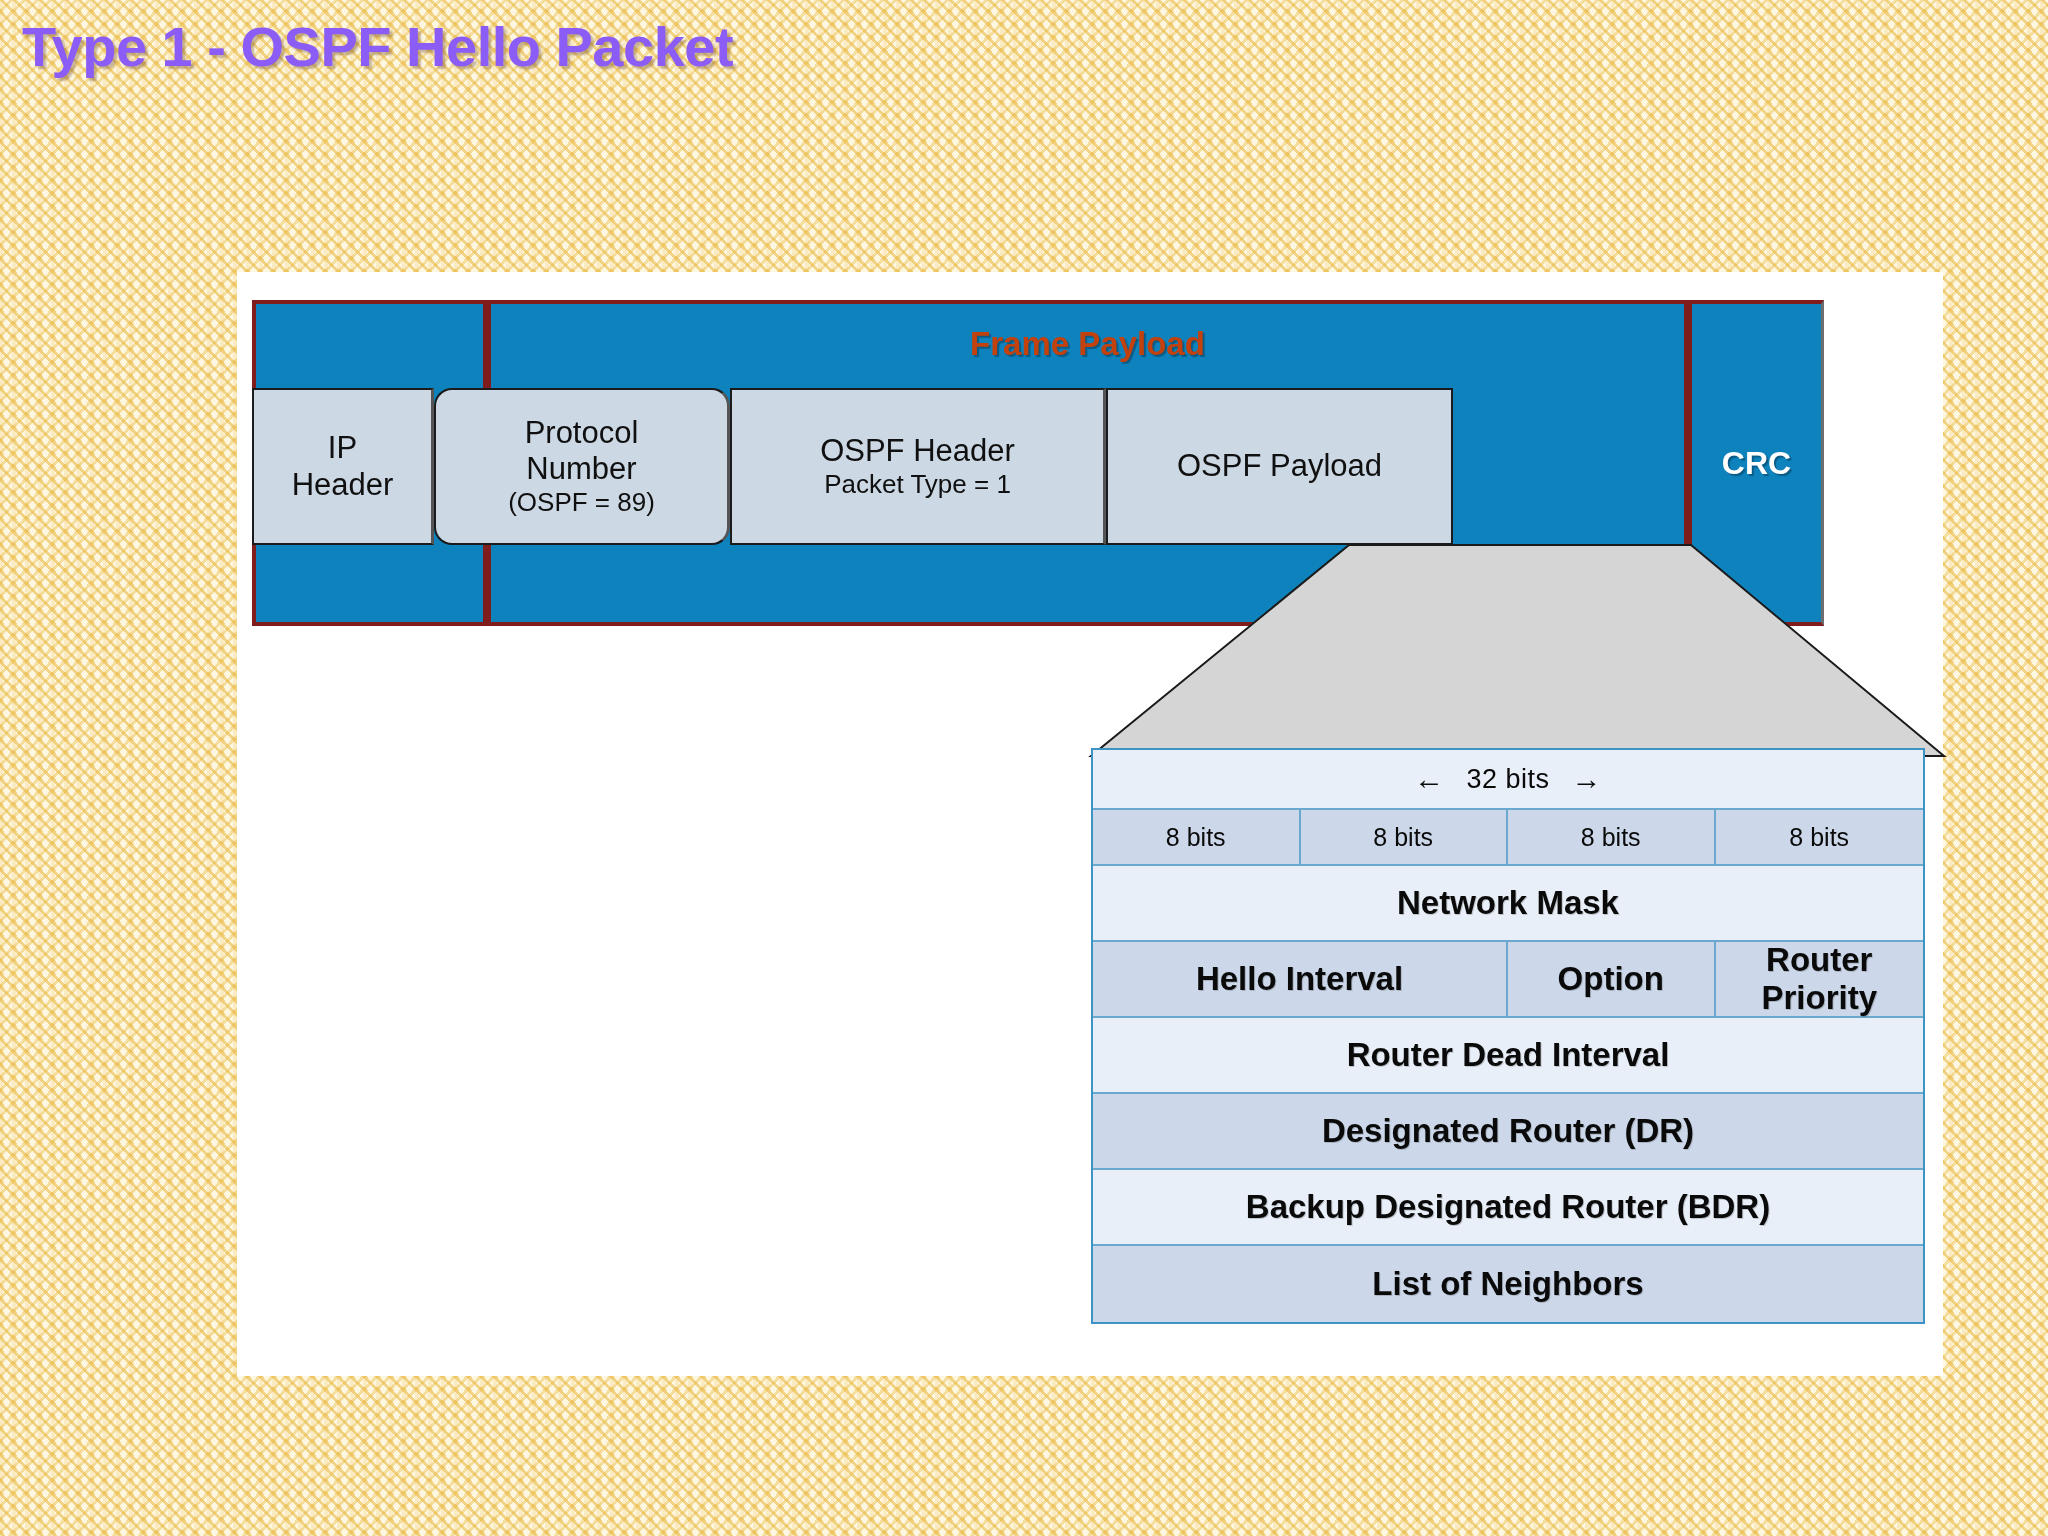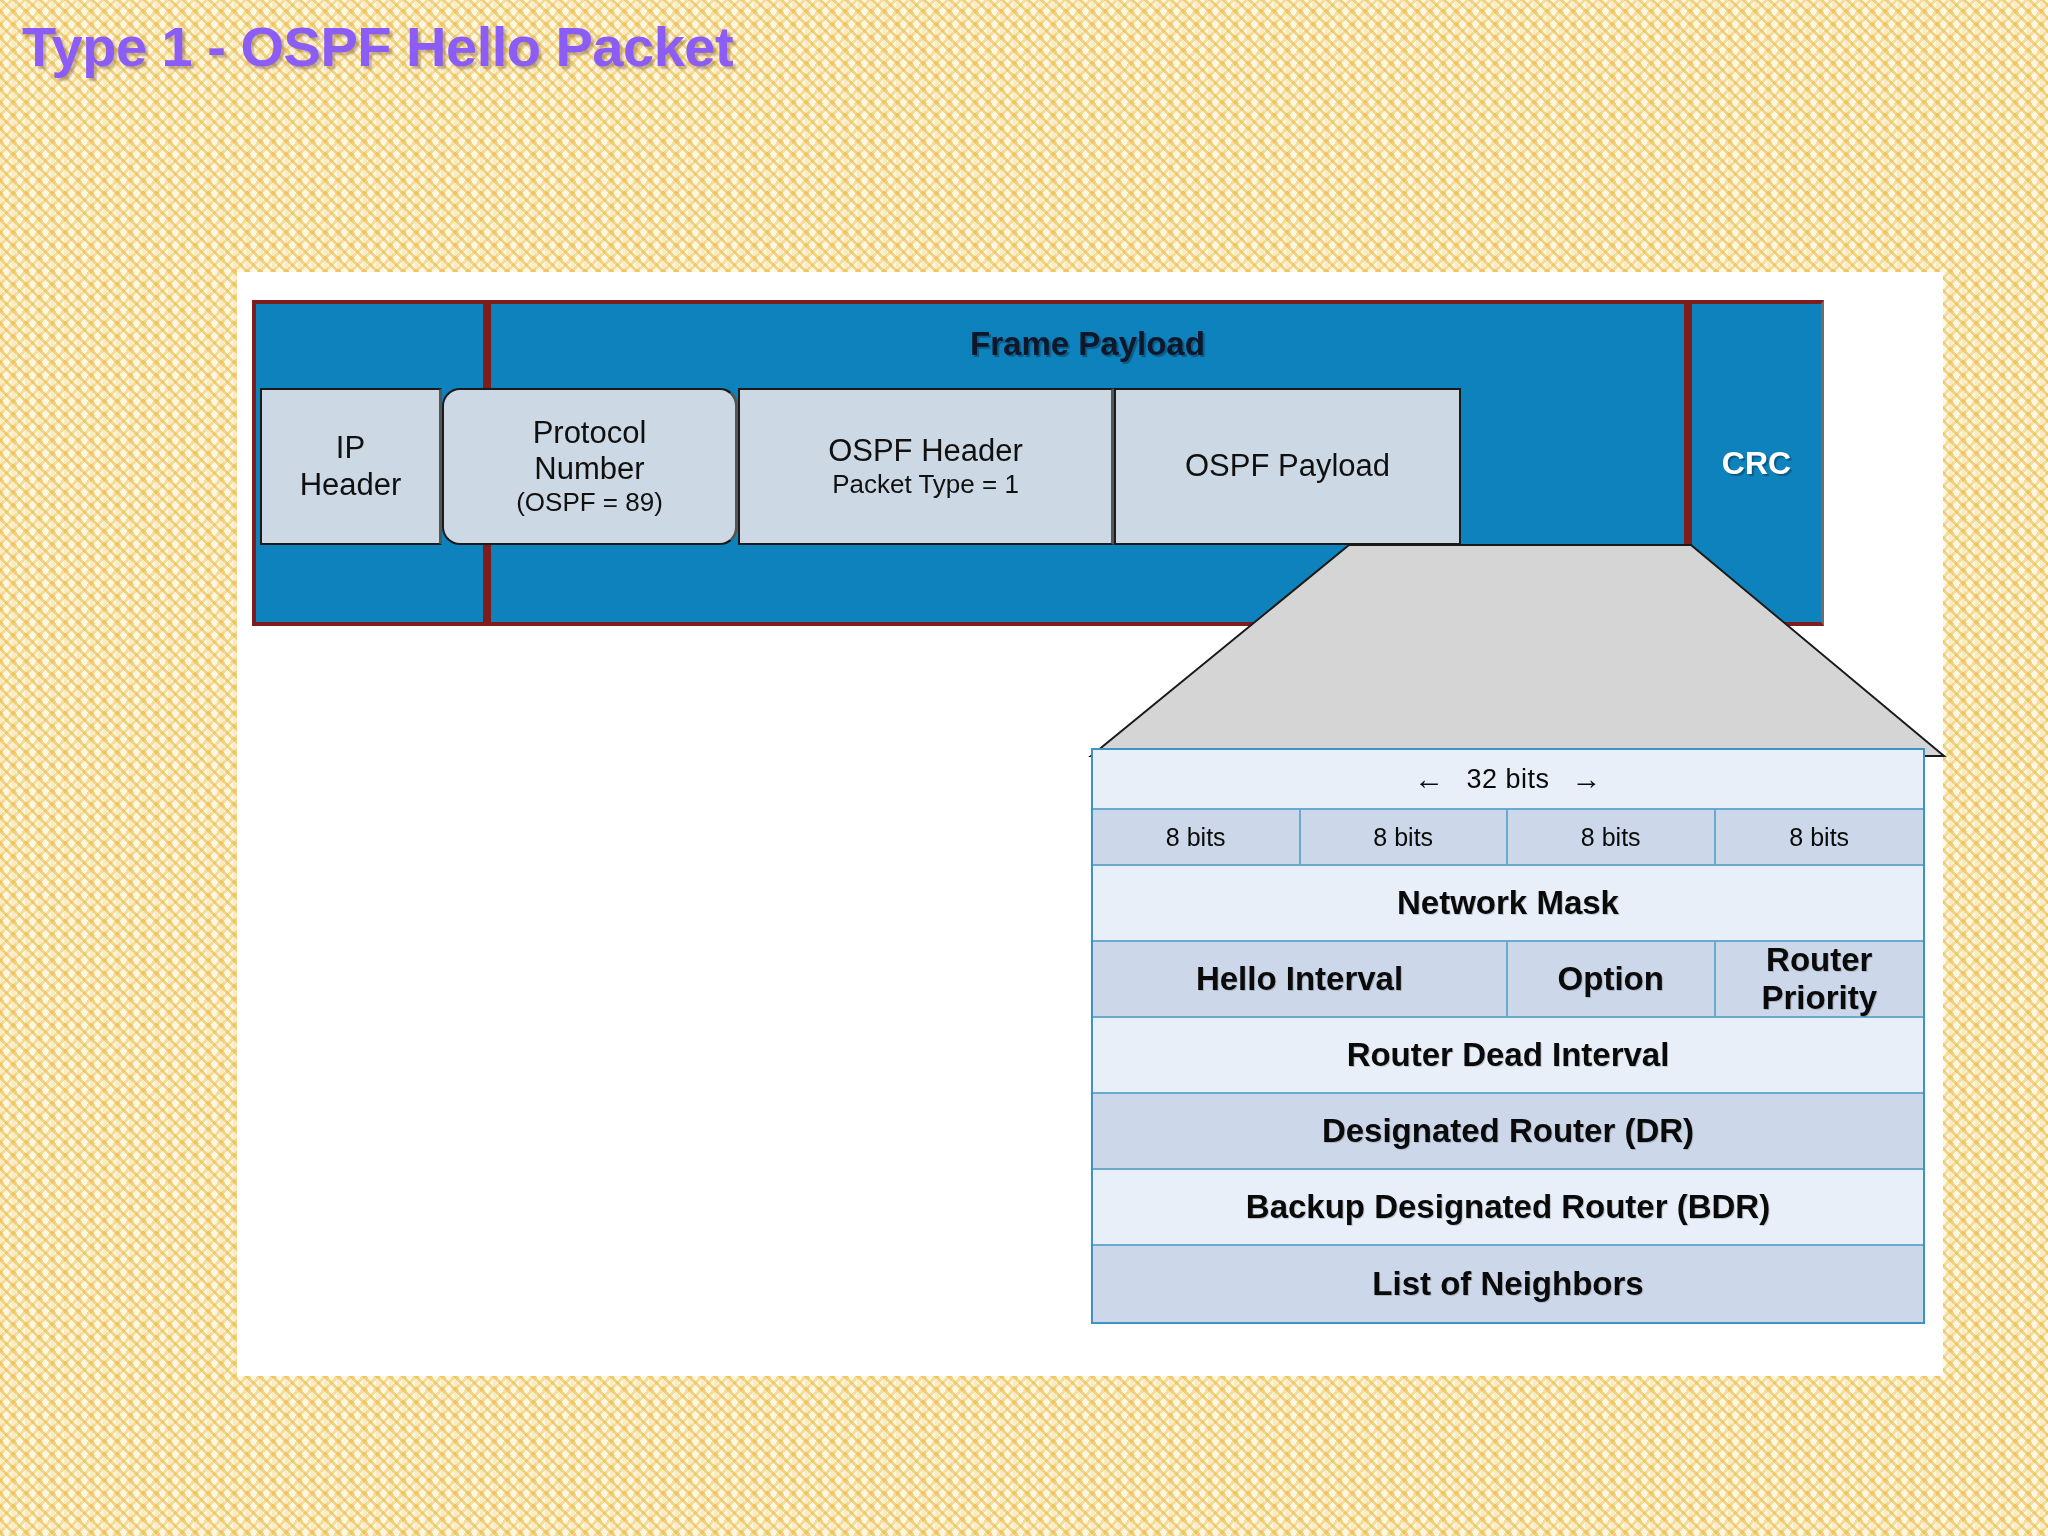--- a/index.html
+++ b/index.html
@@ -90,21 +90,21 @@
   }
   #payload-title {
     position: absolute;
     left: 235px;
     top: 0px;
     width: 1201px;
     height: 88px;
     display: flex;
     align-items: center;
     justify-content: center;
-    color: #0f172a;
+    color: #c2410c;
     font-size: 33px;
     font-weight: bold;
     text-shadow: 2px 2px 1px rgba(0,0,0,0.30);
     pointer-events: none;
   }
   #crc-cell {
     left: 1436px;
     top: 0px;
     width: 136px;
     height: 326px;
@@ -116,21 +116,21 @@
   #crc-label {
     color: #ffffff;
     font-size: 32px;
     font-weight: bold;
     text-shadow: 2px 2px 1px rgba(0,0,0,0.30);
   }
 
   
   #payload-cells {
     position: absolute;
-    left: 260px;
+    left: 252px;
     top: 388px;
     height: 157px;
     display: flex;
   }
   .pcell {
     background: #ccd8e4;
     border: 2px solid #1b1b1b;
     border-right: 3px solid #555;
     box-sizing: border-box;
     display: flex;

